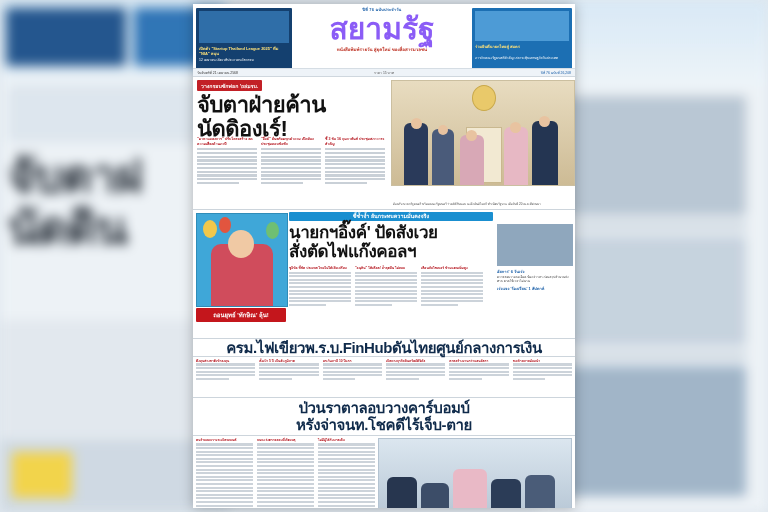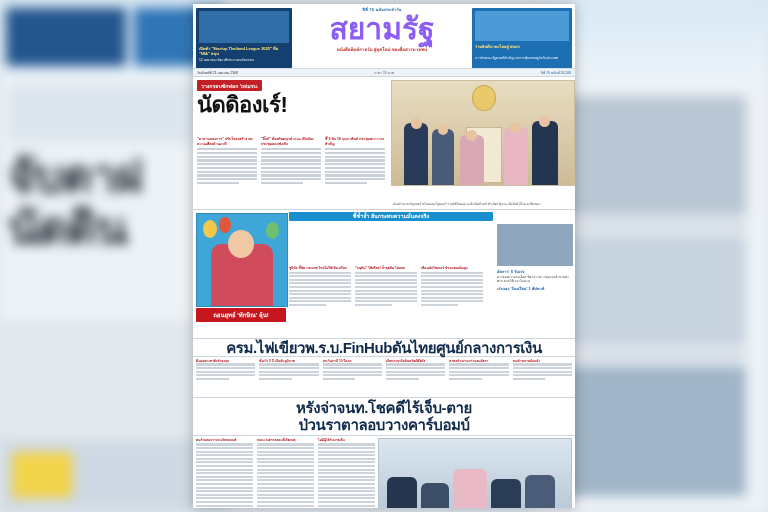--- a/index.html
+++ b/index.html
@@ -211,20 +211,21 @@
         <span class="date">วันจันทร์ที่ 21 เมษายน 2568</span>
         <span class="mid">ราคา 15 บาท</span>
         <span class="issue">ปีที่ 76 ฉบับที่ 26,208</span>
       </div>
     </div>
 
     <div class="lead">
       <div class="lead-left">
         <div class="kicker">วางกรอบซักฟอก 'ถล่มรบ.</div>
         <div class="headline">
+          <div>จับตาฝ่ายค้าน</div>
           <div>นัดดิองเร์!</div>
         </div>
         <div class="lead-cols">
           <div class="lcol">
             <div class="hl">"มาหาแถลงการ" ปรับโครงสร้าง ลดความเสี่ยงด้านภาษี</div>
             <div class="p"></div>
               <div class="p"></div>
               <div class="p"></div>
               <div class="p"></div>
               <div class="p"></div>
@@ -286,20 +287,24 @@
 
       <div class="sec2-photo">
         <div class="balloon" style="left:6px;top:6px;width:14px;height:18px;background:#f2c84b;"></div>
         <div class="balloon" style="left:22px;top:3px;width:12px;height:16px;background:#e2553f;"></div>
         <div class="balloon" style="right:8px;top:8px;width:13px;height:17px;background:#6fbf73;"></div>
         <div class="person"></div>
         <div class="pface"></div>
       </div>
       <div class="sec2-badge">ถอนยุทธ์ 'ทักษิณ' ลุ้น!</div>
 
+      <div class="sec2-head">
+        <div>นายกฯอิ๊งค์' ปัดสังเวย</div>
+        <div>สั่งตัดไฟแก๊งคอลฯ</div>
+      </div>
 
       <div class="sec2-cols">
         <div class="scol">
           <div class="hl">ชู5ข้อ ชี้ชัด ประเทศ ไทยไม่ได้เสียเปรียบ</div>
           <div class="p"></div>
             <div class="p"></div>
             <div class="p"></div>
             <div class="p"></div>
             <div class="p"></div>
             <div class="p"></div>
@@ -393,22 +398,22 @@
         <div class="hl">ชงเข้าสภาสมัยหน้า</div>
         <div class="p"></div>
           <div class="p"></div>
           <div class="p"></div>
           <div class="p"></div>
           <div class="p s"></div>
       </div>
     </div>
 
     <div class="banner4">
+      <div class="t">ป่วนราตาลอบวางคาร์บอมบ์</div>
       <div class="t">หรังจ่าจนท.โชคดีไร้เจ็บ-ตาย</div>
-      <div class="t">ป่วนราตาลอบวางคาร์บอมบ์</div>
     </div>
 
     <div class="sec4">
       <div class="sec4-cols">
         <div class="s4col">
           <div class="hl">คนร้ายลอบวางระเบิดรถยนต์</div>
           <div class="p"></div>
             <div class="p"></div>
             <div class="p"></div>
             <div class="p"></div>

